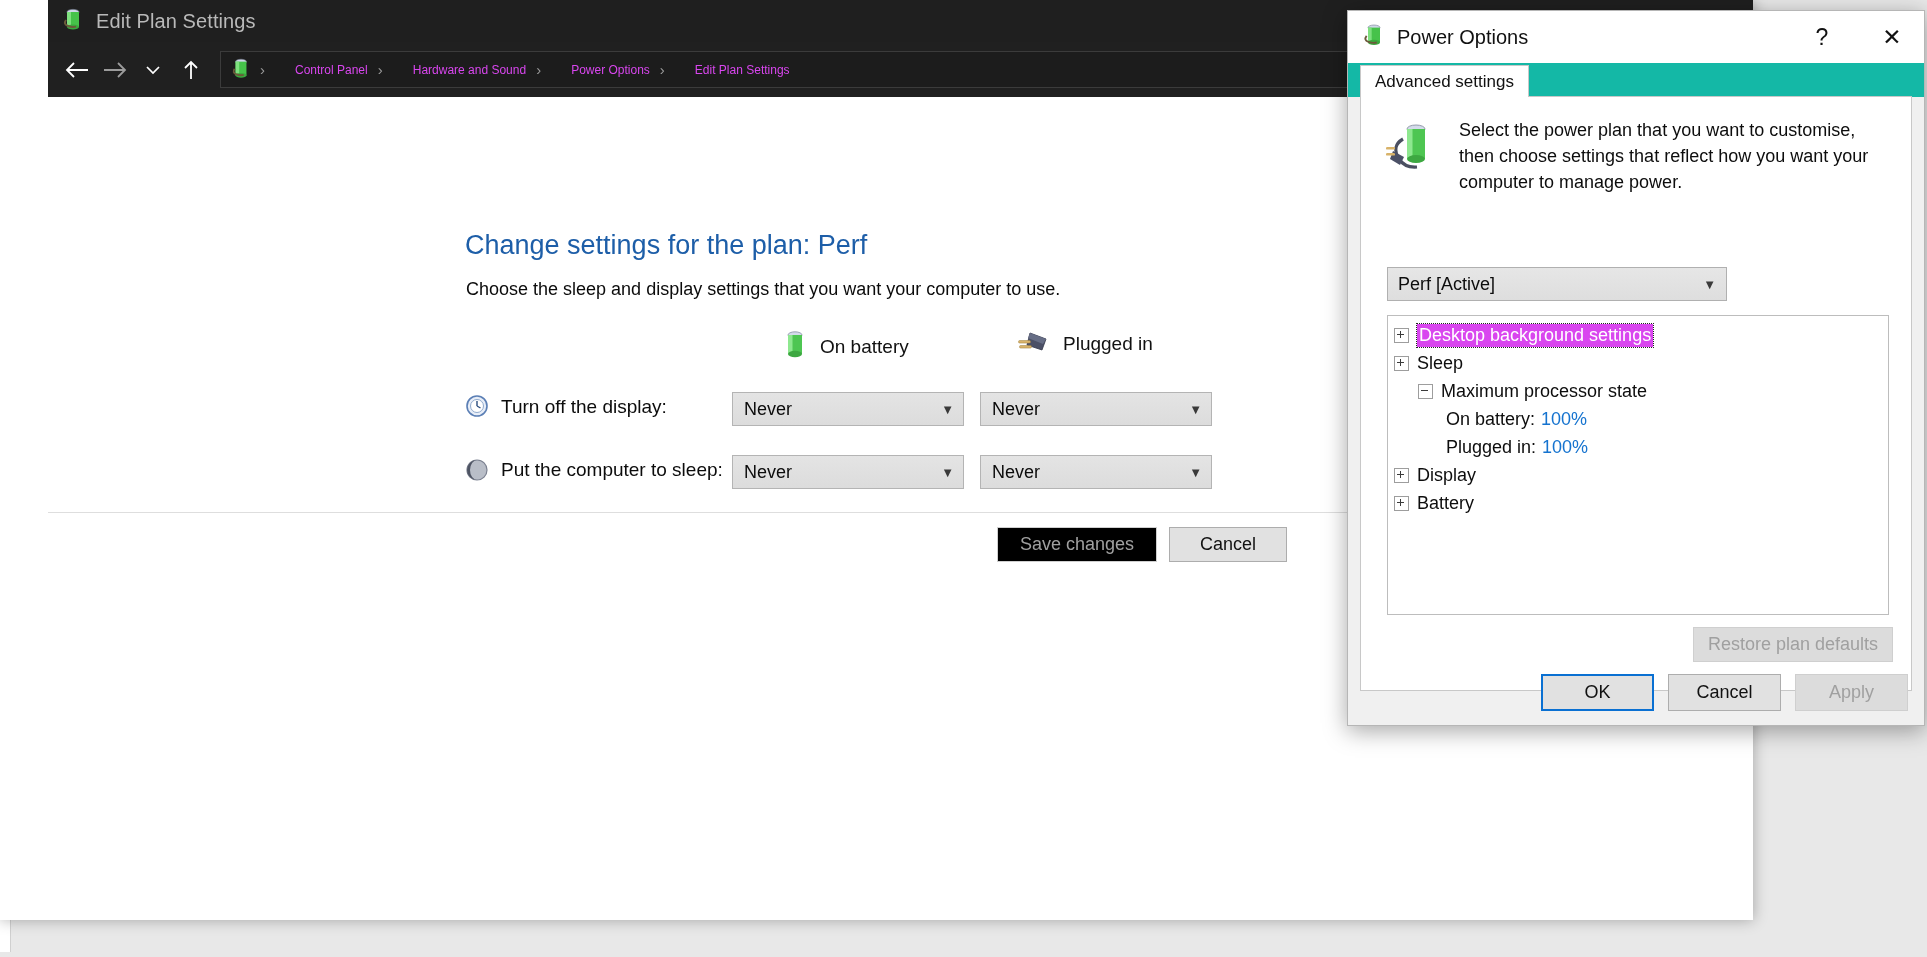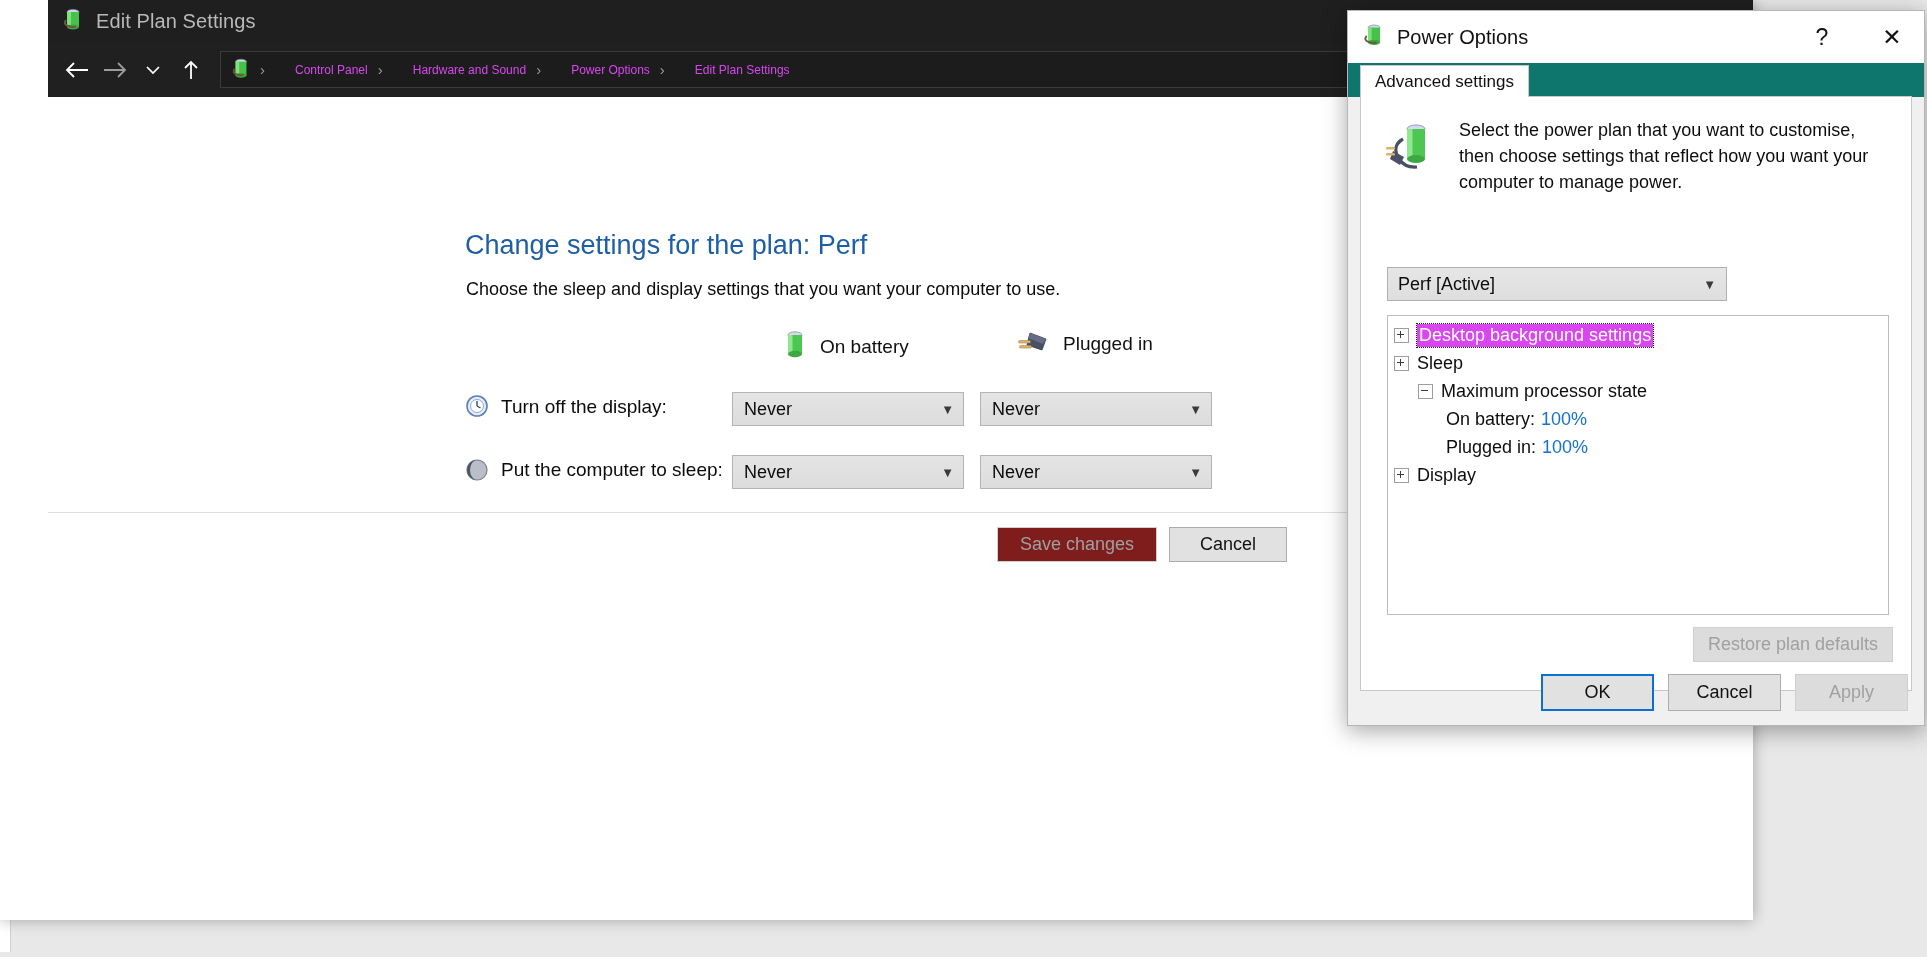--- a/index.html
+++ b/index.html
@@ -117,21 +117,21 @@
 
   .footer {
     border-top: 1px solid #dedede; background: #ffffff;
     height: 86px; position: relative;
   }
   .btn {
     position: absolute; height: 35px; box-sizing: border-box;
     font-size: 18px; display: flex; align-items: center; justify-content: center;
     border: 1px solid #adadad; background: #e1e1e1; color: #111;
   }
-  .btn.disabled { color: #a0a0a0; background: #7f1d1d; border-color: #cfcfcf; }
+  .btn.disabled { color: #a0a0a0; background: #000000; border-color: #cfcfcf; }
   #btn-save   { left: 997px;  top: 527px; width: 160px; }
   #btn-cancel { left: 1169px; top: 527px; width: 118px; }
 
   
   #dialog {
     position: absolute; left: 1347px; top: 10px;
     width: 578px; height: 716px;
     background: #f0f0f0;
     border: 1px solid #b6b6b6;
     box-shadow: 0 5px 22px rgba(0,0,0,0.35);
@@ -145,21 +145,21 @@
   .dlg-title .dt-text { font-size: 20px; color: #111; margin-left: 11px; }
   .dlg-help, .dlg-close {
     position: absolute; top: 0; height: 52px; width: 52px;
     display: flex; align-items: center; justify-content: center;
     color: #111;
   }
   .dlg-help { right: 76px; font-size: 23px; }
   .dlg-close { right: 6px; font-size: 23px; }
 
   .tabstrip {
-    height: 34px; background: #0f766e; position: relative;
+    height: 34px; background: #14b8a6; position: relative;
     padding-left: 12px; display: flex; align-items: flex-end;
   }
   .tab {
     background: #ffffff; border: 1px solid #c8c8c8; border-bottom: none;
     height: 31px; padding: 0 14px; display: flex; align-items: center;
     font-size: 17px; color: #111; position: relative; z-index: 2;
   }
   .tabpage {
     margin: 0 12px 0 12px; background: #ffffff;
     border: 1px solid #c8c8c8;
@@ -436,20 +436,24 @@
           <span class="tval">100%</span>
         </div>
         <div class="tnode ind3">
           <span class="tlabel">Plugged in:</span>
           <span class="tval">100%</span>
         </div>
         <div class="tnode ind1">
           <span class="tbox plus"></span>
           <span class="tlabel">Display</span>
         </div>
+        <div class="tnode ind1">
+          <span class="tbox plus"></span>
+          <span class="tlabel">Battery</span>
+        </div>
       </div>
 
       <div class="restore-btn">Restore plan defaults</div>
     </div>
 
     <div class="dlg-buttons">
       <div class="dbtn focus">OK</div>
       <div class="dbtn">Cancel</div>
       <div class="dbtn disabled">Apply</div>
     </div>

